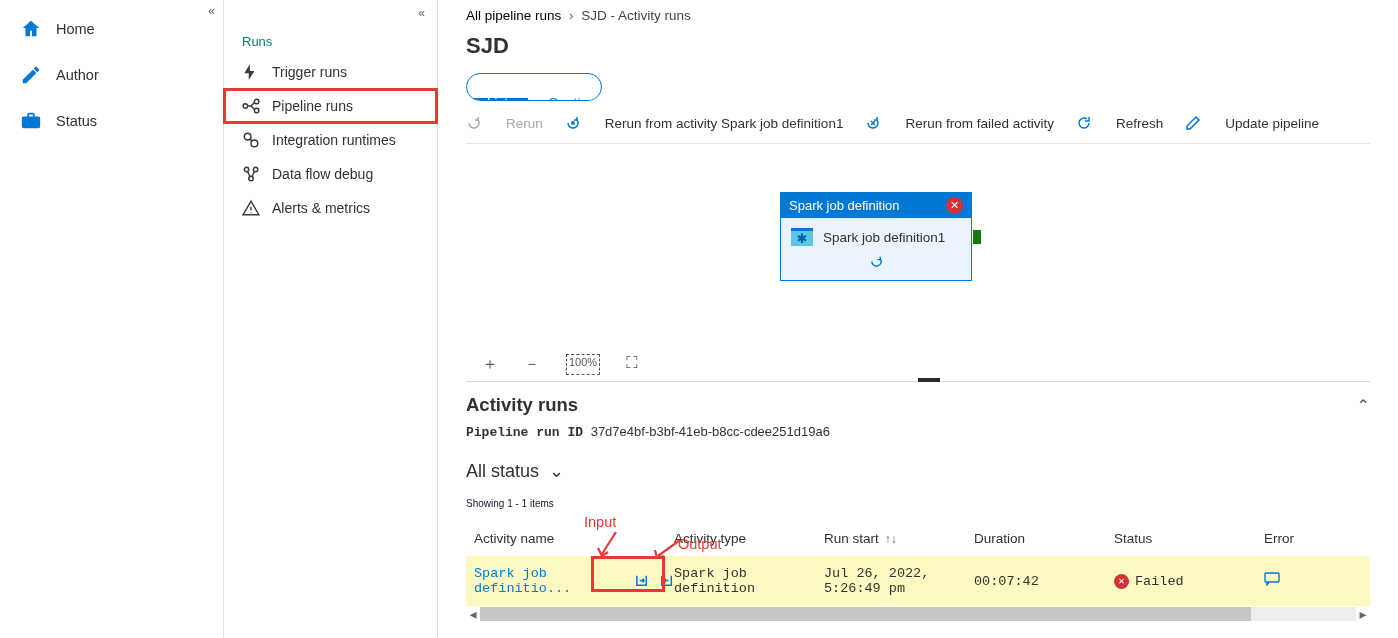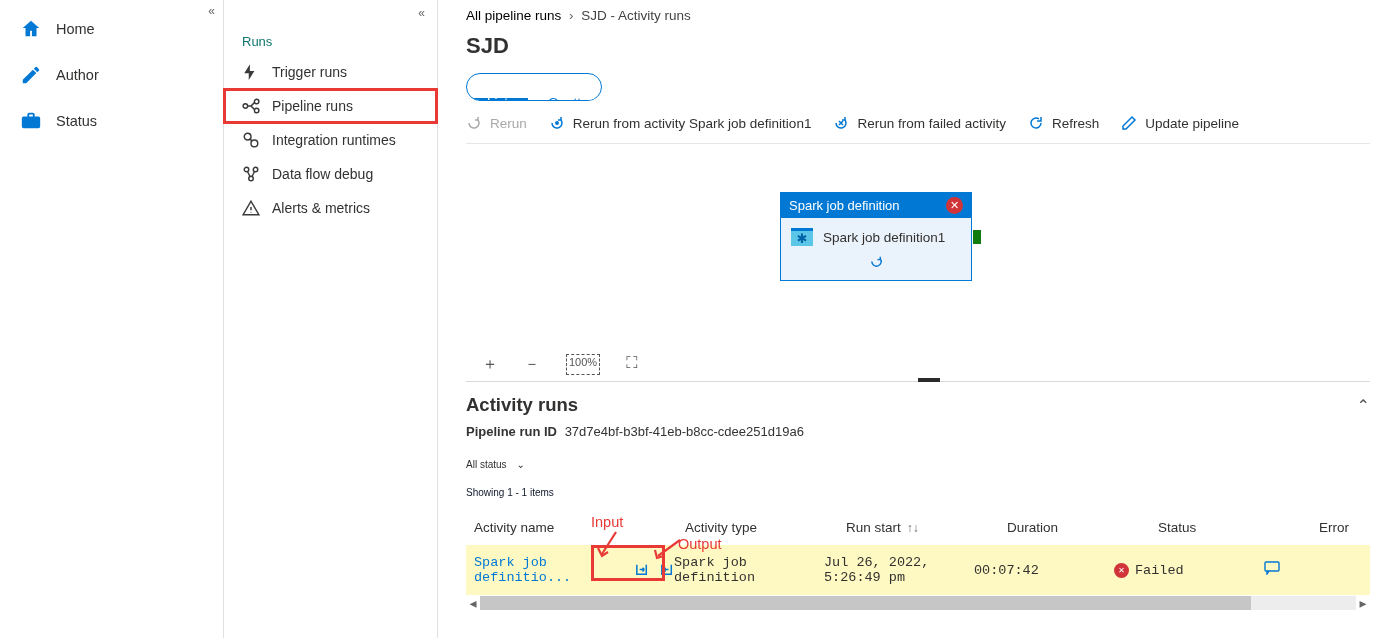--- a/index.html
+++ b/index.html
@@ -147,21 +147,21 @@
   .toolbar {
     display: flex;
     align-items: center;
     gap: 22px;
     padding-bottom: 12px;
     border-bottom: 1px solid #e6e6e6;
   }
   .tbtn {
     display: flex;
     align-items: center;
-    gap: 8px;
+    gap: 24px;
     font-size: 13.5px;
     cursor: pointer;
     color: #323130;
   }
   .tbtn.disabled { color: #a9a9a9; cursor: default; }
   .tbtn .ticn { color: #0078d4; width:16px;height:16px;display:flex;align-items:center;justify-content:center; }
   .tbtn.disabled .ticn { color: #a9a9a9; }
 
   
   .canvas {
@@ -251,48 +251,48 @@
     justify-content:space-between;
     align-items:center;
   }
   .sect-title { font-size:18.5px; font-weight:600; }
   .chevron-collapse { color:#555; cursor:pointer; font-size:16px; }
   .runid-line {
     font-size:13px;
     margin-top:8px;
     color:#333;
   }
-  .runid-line b{font-weight:600;margin-right:4px;}
+  .runid-line b{font-weight:600;margin-right:4px;font-family:Liberation Mono, monospace;}
   .status-filter {
     display:inline-flex;
     align-items:center;
     gap:10px;
     margin-top:20px;
-    font-size:10px;
+    font-size:18px;
     cursor:pointer;
   }
   .count-line {
     margin-top:16px;
     font-size:10px;
     color:#0f172a;
   }
 
   .grid {
     margin-top:12px;
     width:100%;
     position:relative;
   }
   .grid-head, .grid-row {
     display:grid;
     grid-template-columns: 200px 150px 150px 140px 150px 120px;
     align-items:center;
     font-size:13.5px;
     padding:10px 8px;
   }
-  .grid-head { color:#323130; font-weight:400;gap:11px; }
+  .grid-head { color:#323130; font-weight:400; }
   .grid-head .cell{display:flex;align-items:center;gap:6px;}
   .grid-row { background:#fef9c3;font-family:Liberation Mono, monospace; }
   .link{color:#0078d4;cursor:pointer;text-decoration:none;}
   .status-failed{display:flex;align-items:center;gap:6px;}
   .status-failed .xicon{
     width:15px;height:15px;border-radius:50%;
     background:#d13438;color:#fff;display:flex;align-items:center;justify-content:center;font-size:10px;
   }
   .msgicon{color:#0078d4;}
   .sorticon{color:#666;font-size:12px;}
@@ -593,21 +593,21 @@
       <div class="h-scrollbar">
         <div class="arrow">◂</div>
         <div class="track">
             <div class="thumb"></div>
           </div>
         <div class="arrow">▸</div>
       </div>
     </div>
 
     
-    <div class="annot-label" style="left:125px;top:132px;">Input</div>
+    <div class="annot-label" style="left:118px;top:132px;">Input</div>
     <div class="annot-label" style="left:212px;top:154px;">Output</div>
 
     <svg class="arrow-ann" style="left:130px;top:148px;width:28px;height:30px;" viewBox="0 0 28 30">
       <path d="M20 2 L6 24" stroke="#e83935" stroke-width="2.2" fill="none"></path>
       <path d="M2 18 L6 26 L12 22" stroke="#e83935" stroke-width="2.2" fill="none"></path>
     </svg>
     <svg class="arrow-ann" style="left:186px;top:154px;width:32px;height:26px;" viewBox="0 0 32 26">
       <path d="M28 4 L6 20" stroke="#e83935" stroke-width="2.2" fill="none"></path>
       <path d="M3 14 L5 22 L12 20" stroke="#e83935" stroke-width="2.2" fill="none"></path>
     </svg>

